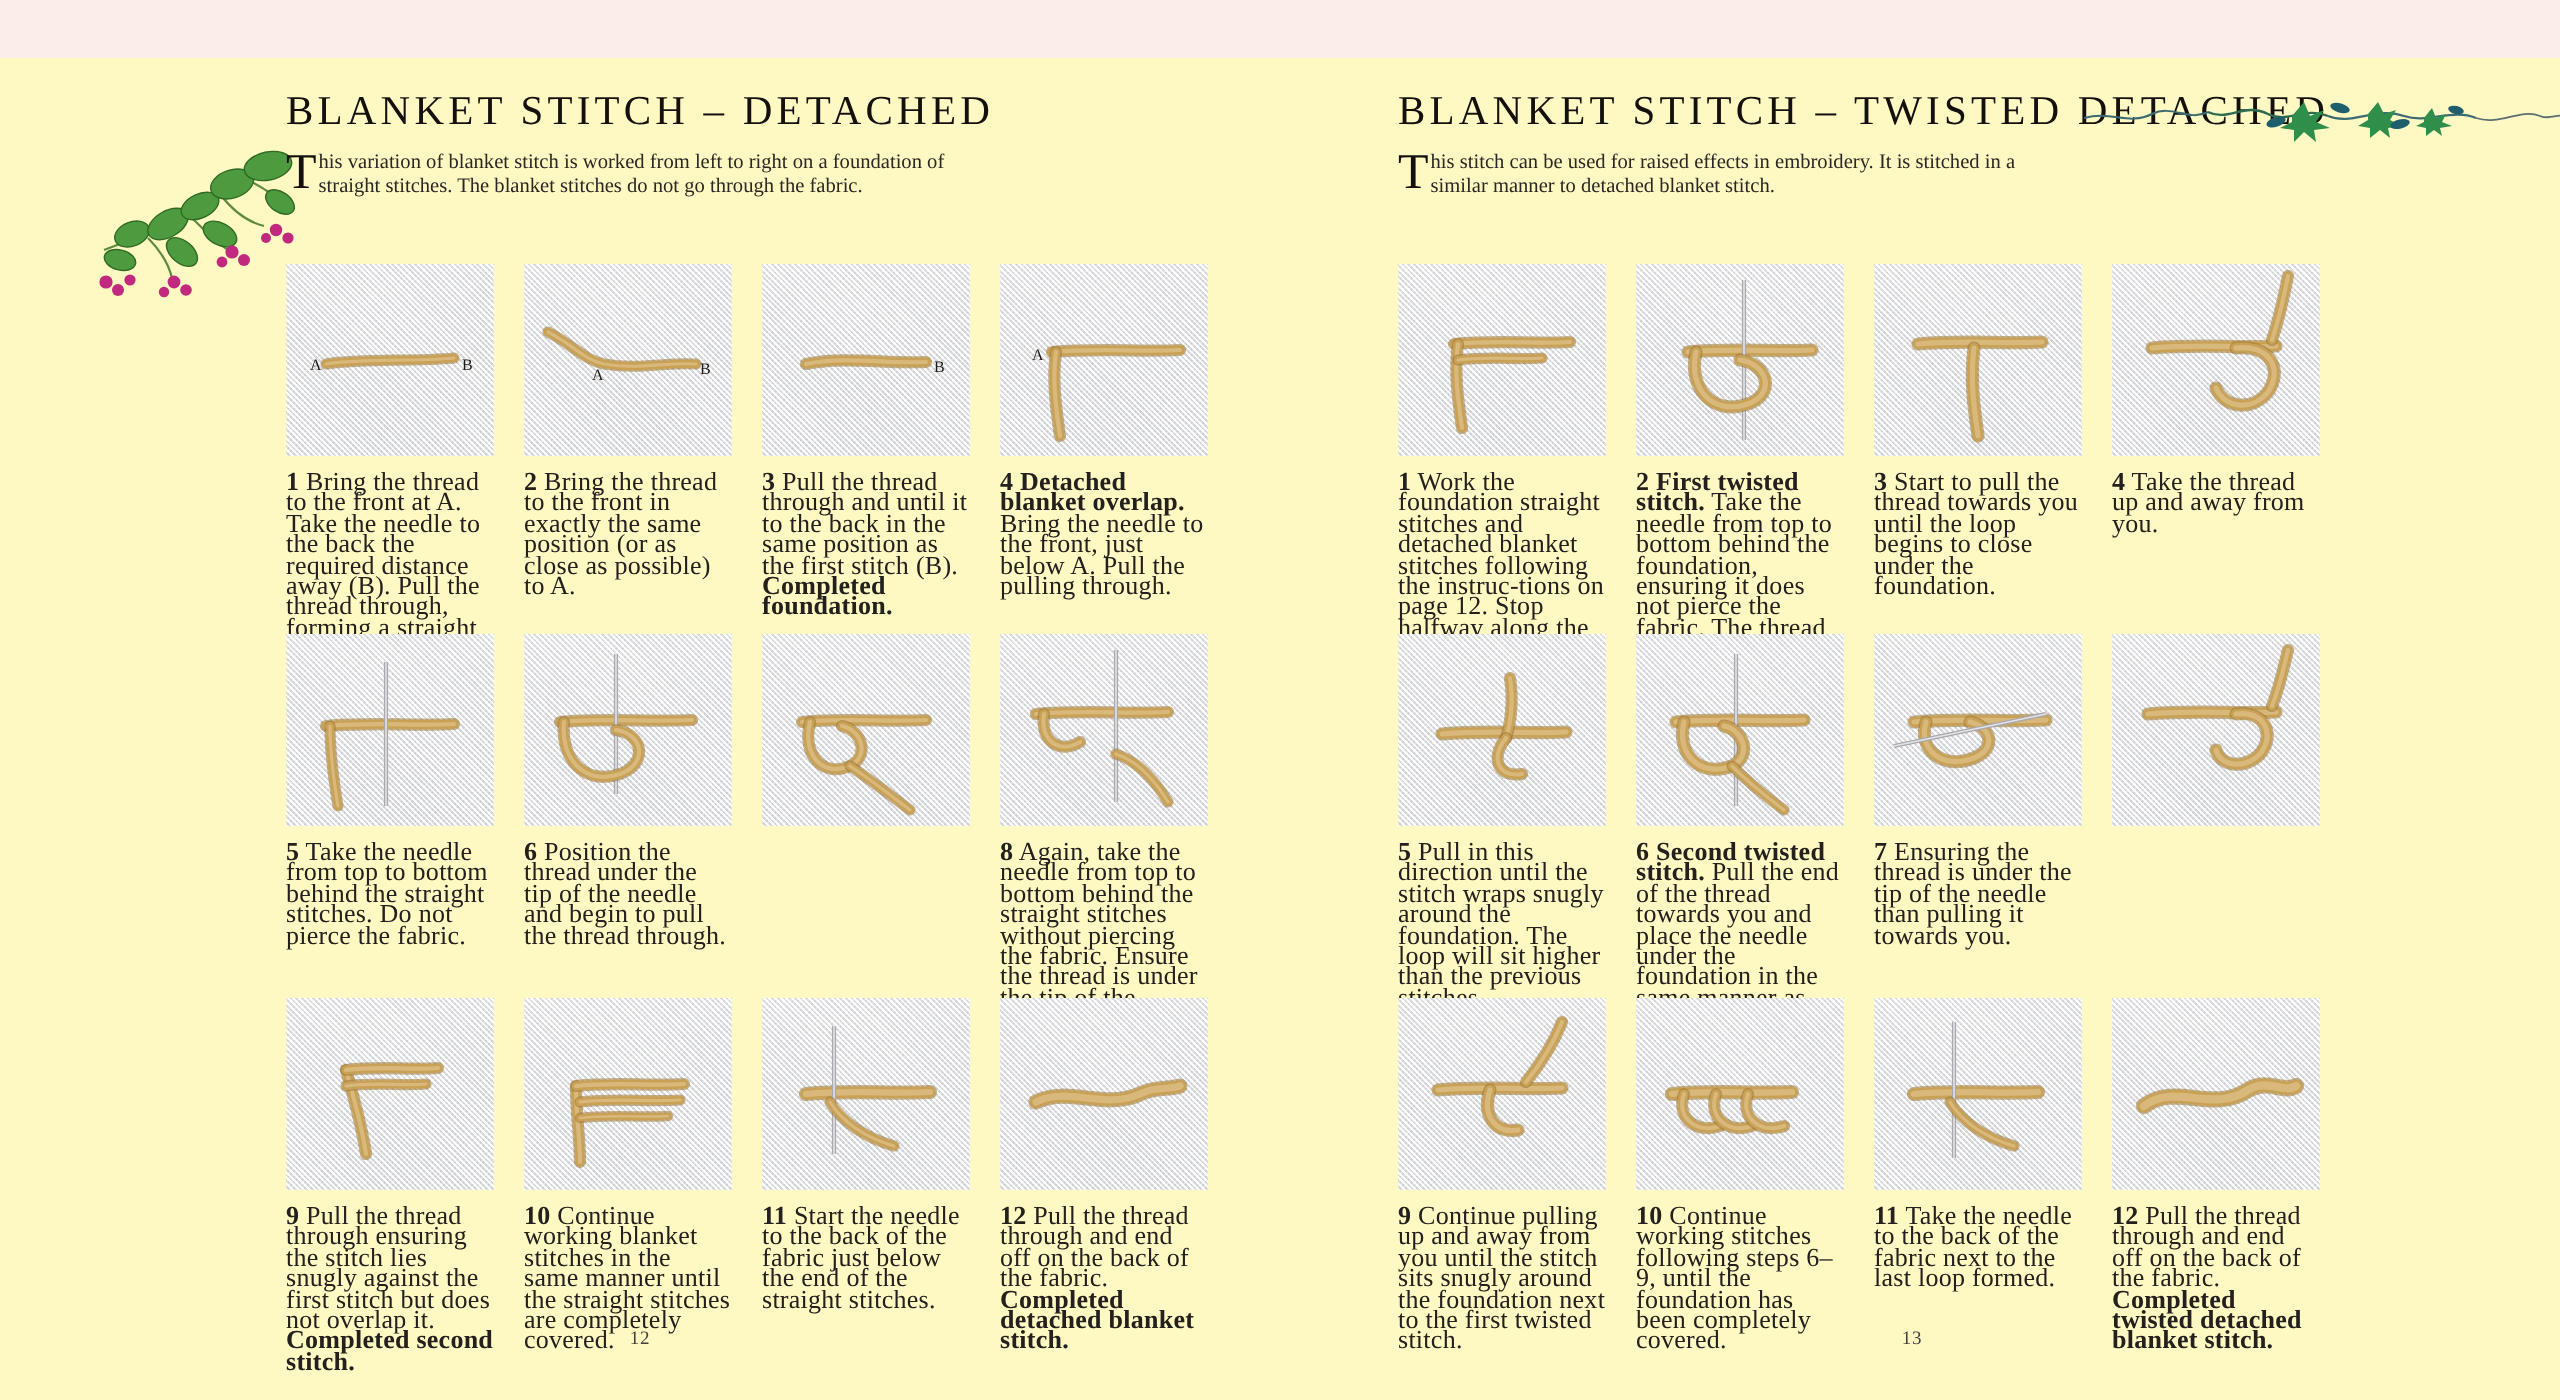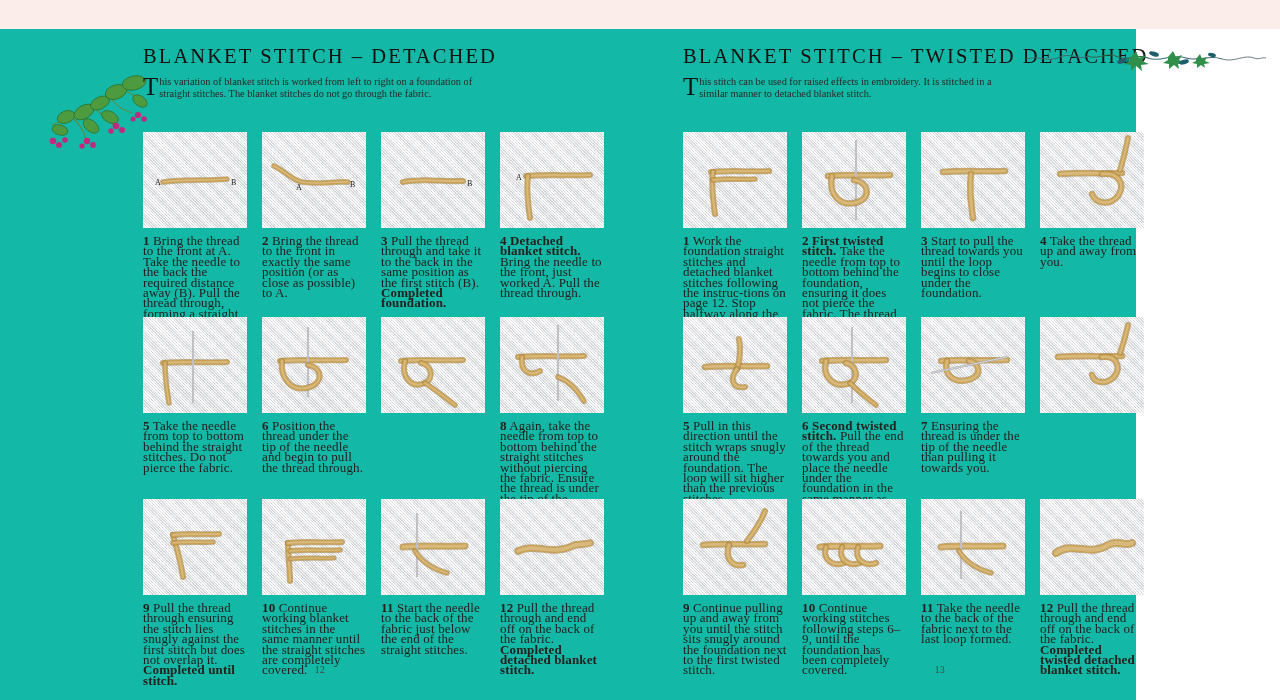--- a/index.html
+++ b/index.html
@@ -20,34 +20,34 @@
   .top-band {
     position: absolute;
     left: 0; top: 0;
     width: 1280px;
     height: 29px;
     background: #fbeeea;
   }
   .spread {
     position: absolute;
     left: 0; top: 29px;
-    width: 1136px;
+    width: 1280px;
     height: 671px;
-    background: #14b8a6;
+    background: #fef9c3;
   }
 
   
   .page {
     position: absolute;
     top: 0;
     width: 640px;
     height: 671px;
   }
   .page-left  { left: 0; }
-  .page-right { left: 620px; }
+  .page-right { left: 636px; }
 
   .page-inner-left  { position: absolute; left: 143px; top: 0; width: 460px; }
   .page-inner-right { position: absolute; left: 63px;  top: 0; width: 460px; }
 
   
   .stitch-title {
     font-family: "Liberation Serif", serif;
     font-size: 20.5px;
     letter-spacing: 2.1px;
     font-weight: 400;
@@ -229,35 +229,35 @@
           </div>
           <div class="cell">
             <div class="photo">
               <svg width="104" height="96" viewBox="0 0 104 96">
                 <path d="M22 50 C 42 46, 62 50, 82 49" fill="none" stroke="#9a7530" stroke-width="6.1" stroke-linecap="round" opacity="0.55"></path>
           <path d="M22 50 C 42 46, 62 50, 82 49" fill="none" stroke="#c9a154" stroke-width="4.5" stroke-linecap="round"></path>
           <path d="M22 50 C 42 46, 62 50, 82 49" fill="none" stroke="#ddc089" stroke-width="2.1" stroke-linecap="round" opacity="0.75"></path>
                 <text x="86" y="54" font-family="Liberation Serif, serif" font-size="8" fill="#1d1a17">B</text>
               </svg>
             </div>
-            <div class="caption"><span class="num">3</span> <span>Pull the thread through and take it to the back in the same position as the first stitch (B). </span><b>Completed foundation.</b></div>
+            <div class="caption"><span class="num">3</span> <span>Pull the thread through and until it to the back in the same position as the first stitch (B). </span><b>Completed foundation.</b></div>
           </div>
           <div class="cell">
             <div class="photo">
               <svg width="104" height="96" viewBox="0 0 104 96">
                 <path d="M26 44 C 48 42, 70 44, 90 43" fill="none" stroke="#9a7530" stroke-width="6.1" stroke-linecap="round" opacity="0.55"></path>
           <path d="M26 44 C 48 42, 70 44, 90 43" fill="none" stroke="#c9a154" stroke-width="4.5" stroke-linecap="round"></path>
           <path d="M26 44 C 48 42, 70 44, 90 43" fill="none" stroke="#ddc089" stroke-width="2.1" stroke-linecap="round" opacity="0.75"></path>
                 <path d="M28 44 C 26 58, 28 72, 30 86" fill="none" stroke="#9a7530" stroke-width="6.1" stroke-linecap="round" opacity="0.55"></path>
           <path d="M28 44 C 26 58, 28 72, 30 86" fill="none" stroke="#c9a154" stroke-width="4.5" stroke-linecap="round"></path>
           <path d="M28 44 C 26 58, 28 72, 30 86" fill="none" stroke="#ddc089" stroke-width="2.1" stroke-linecap="round" opacity="0.75"></path>
                 <text x="16" y="48" font-family="Liberation Serif, serif" font-size="8" fill="#1d1a17">A</text>
               </svg>
             </div>
-            <div class="caption"><span class="num">4</span> <b>Detached blanket stitch.</b><span> Bring the needle to the front, just worked A. Pull the thread through.</span></div>
+            <div class="caption"><span class="num">4</span> <b>Detached blanket overlap.</b><span> Bring the needle to the front, just below A. Pull the pulling through.</span></div>
           </div>
         </div>
         <div class="row" style="top: 288px;">
           <div class="cell">
             <div class="photo">
               <svg width="104" height="96" viewBox="0 0 104 96">
                 <path d="M20 46 C 42 44, 64 46, 84 45" fill="none" stroke="#9a7530" stroke-width="6.1" stroke-linecap="round" opacity="0.55"></path>
           <path d="M20 46 C 42 44, 64 46, 84 45" fill="none" stroke="#c9a154" stroke-width="4.5" stroke-linecap="round"></path>
           <path d="M20 46 C 42 44, 64 46, 84 45" fill="none" stroke="#ddc089" stroke-width="2.1" stroke-linecap="round" opacity="0.75"></path>
                 <line x1="50" y1="14" x2="50" y2="86" stroke="#a8a8ad" stroke-width="2.1"></line>
@@ -326,21 +326,21 @@
           <path d="M30 36 C 34 50, 38 64, 40 78" fill="none" stroke="#c9a154" stroke-width="4.5" stroke-linecap="round"></path>
           <path d="M30 36 C 34 50, 38 64, 40 78" fill="none" stroke="#ddc089" stroke-width="2.1" stroke-linecap="round" opacity="0.75"></path>
                 <path d="M30 36 C 46 34, 62 36, 76 35" fill="none" stroke="#9a7530" stroke-width="6.1" stroke-linecap="round" opacity="0.55"></path>
           <path d="M30 36 C 46 34, 62 36, 76 35" fill="none" stroke="#c9a154" stroke-width="4.5" stroke-linecap="round"></path>
           <path d="M30 36 C 46 34, 62 36, 76 35" fill="none" stroke="#ddc089" stroke-width="2.1" stroke-linecap="round" opacity="0.75"></path>
                 <path d="M30 44 C 44 42, 58 44, 70 43" fill="none" stroke="#9a7530" stroke-width="5.6" stroke-linecap="round" opacity="0.55"></path>
           <path d="M30 44 C 44 42, 58 44, 70 43" fill="none" stroke="#c9a154" stroke-width="4" stroke-linecap="round"></path>
           <path d="M30 44 C 44 42, 58 44, 70 43" fill="none" stroke="#ddc089" stroke-width="1.6" stroke-linecap="round" opacity="0.75"></path>
               </svg>
             </div>
-            <div class="caption"><span class="num">9</span> <span>Pull the thread through ensuring the stitch lies snugly against the first stitch but does not overlap it. </span><b>Completed until stitch.</b></div>
+            <div class="caption"><span class="num">9</span> <span>Pull the thread through ensuring the stitch lies snugly against the first stitch but does not overlap it. </span><b>Completed second stitch.</b></div>
           </div>
           <div class="cell">
             <div class="photo">
               <svg width="104" height="96" viewBox="0 0 104 96">
                 <path d="M26 44 C 26 58, 28 70, 28 82" fill="none" stroke="#9a7530" stroke-width="6.1" stroke-linecap="round" opacity="0.55"></path>
           <path d="M26 44 C 26 58, 28 70, 28 82" fill="none" stroke="#c9a154" stroke-width="4.5" stroke-linecap="round"></path>
           <path d="M26 44 C 26 58, 28 70, 28 82" fill="none" stroke="#ddc089" stroke-width="2.1" stroke-linecap="round" opacity="0.75"></path>
                 <path d="M26 44 C 44 42, 62 44, 80 43" fill="none" stroke="#9a7530" stroke-width="6.1" stroke-linecap="round" opacity="0.55"></path>
           <path d="M26 44 C 44 42, 62 44, 80 43" fill="none" stroke="#c9a154" stroke-width="4.5" stroke-linecap="round"></path>
           <path d="M26 44 C 44 42, 62 44, 80 43" fill="none" stroke="#ddc089" stroke-width="2.1" stroke-linecap="round" opacity="0.75"></path>

